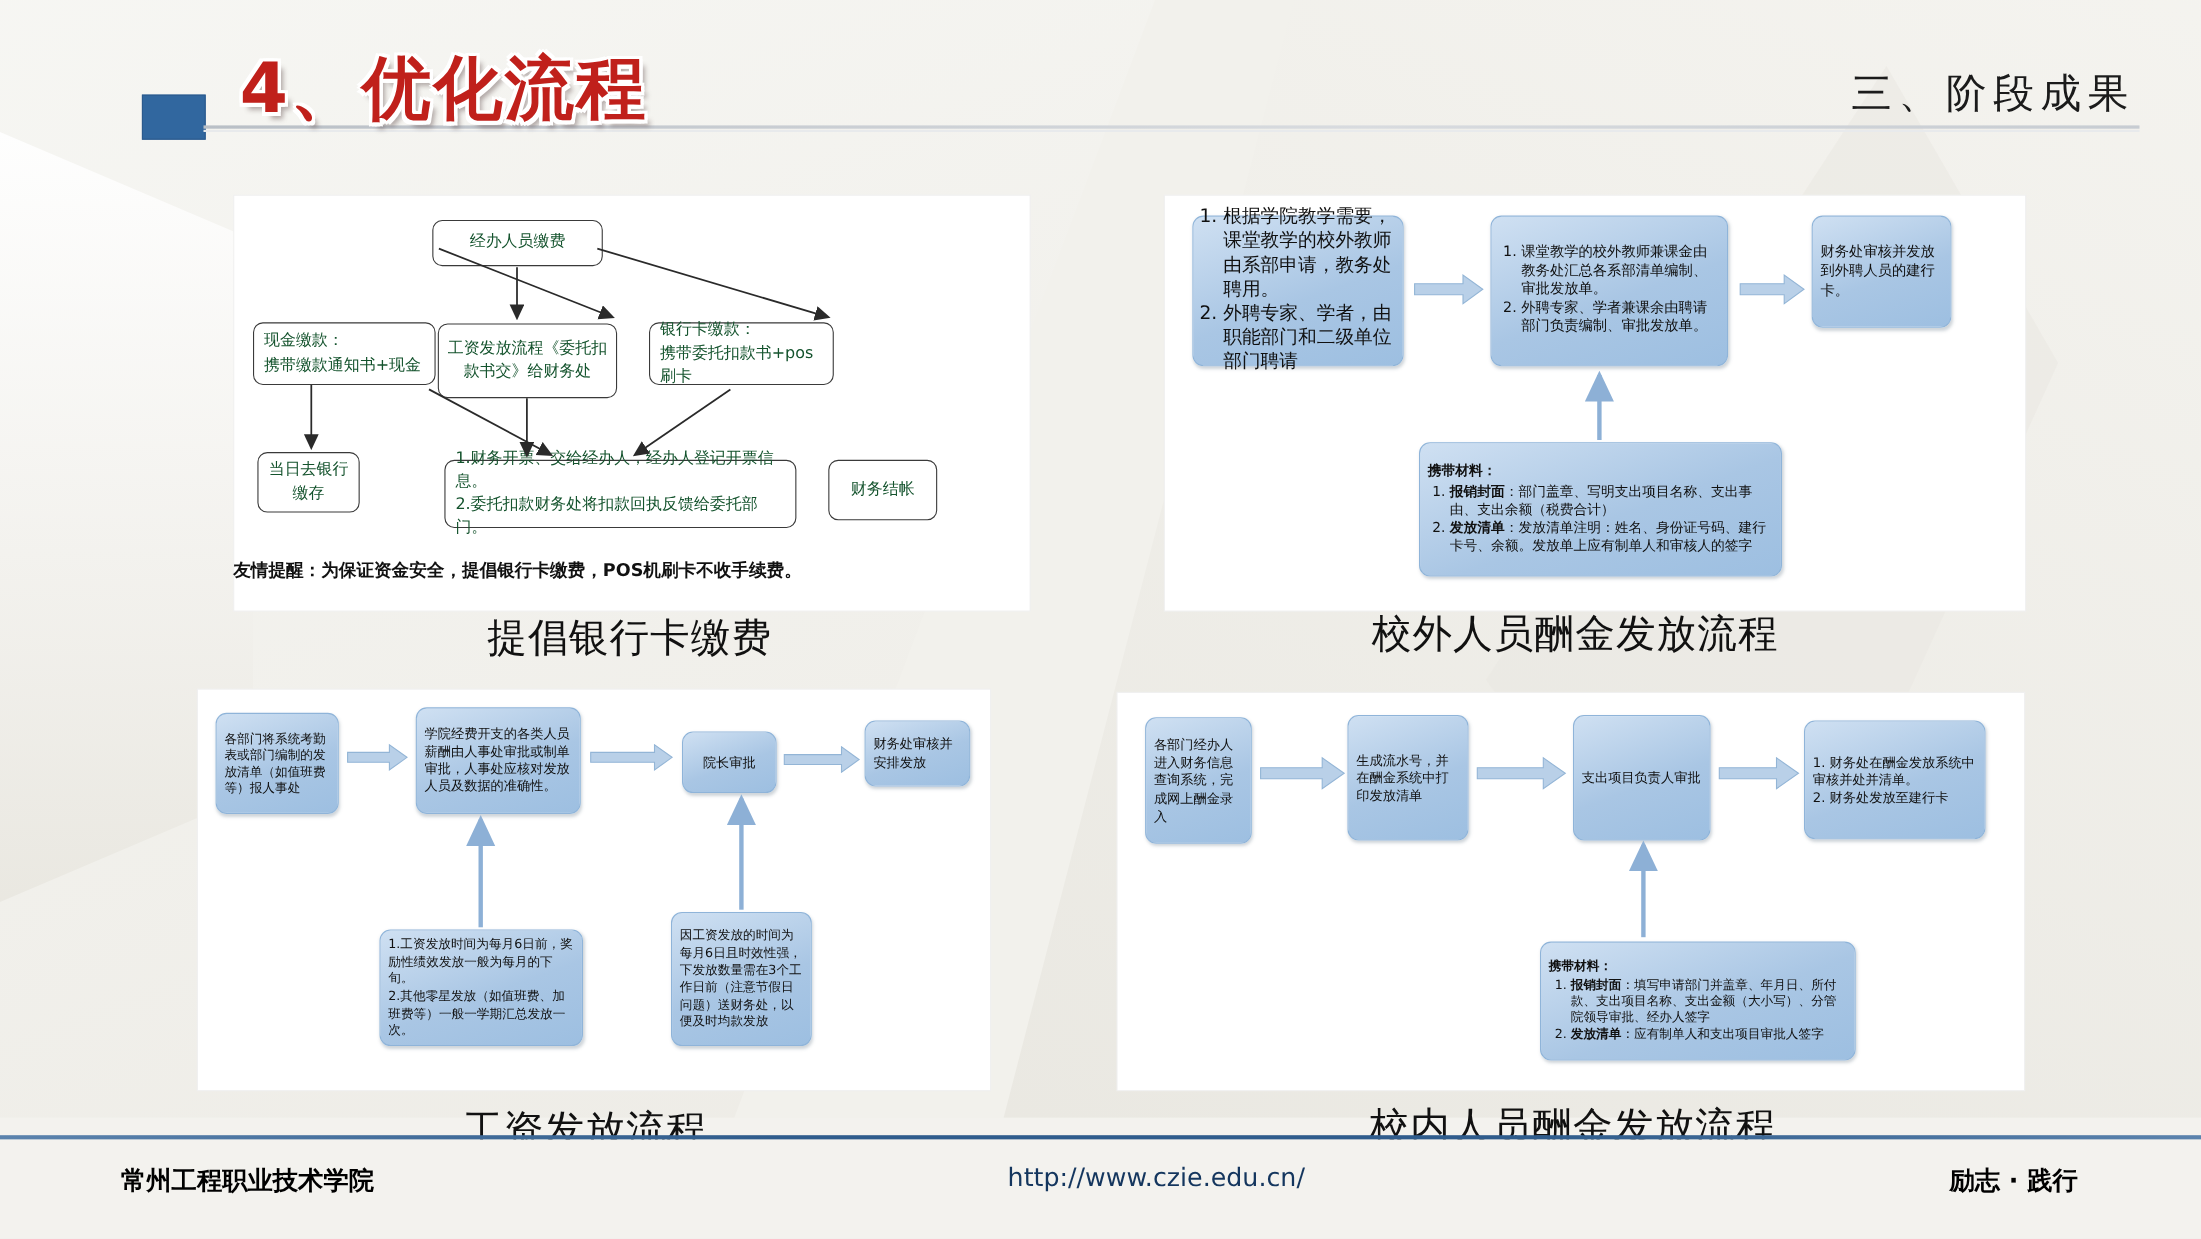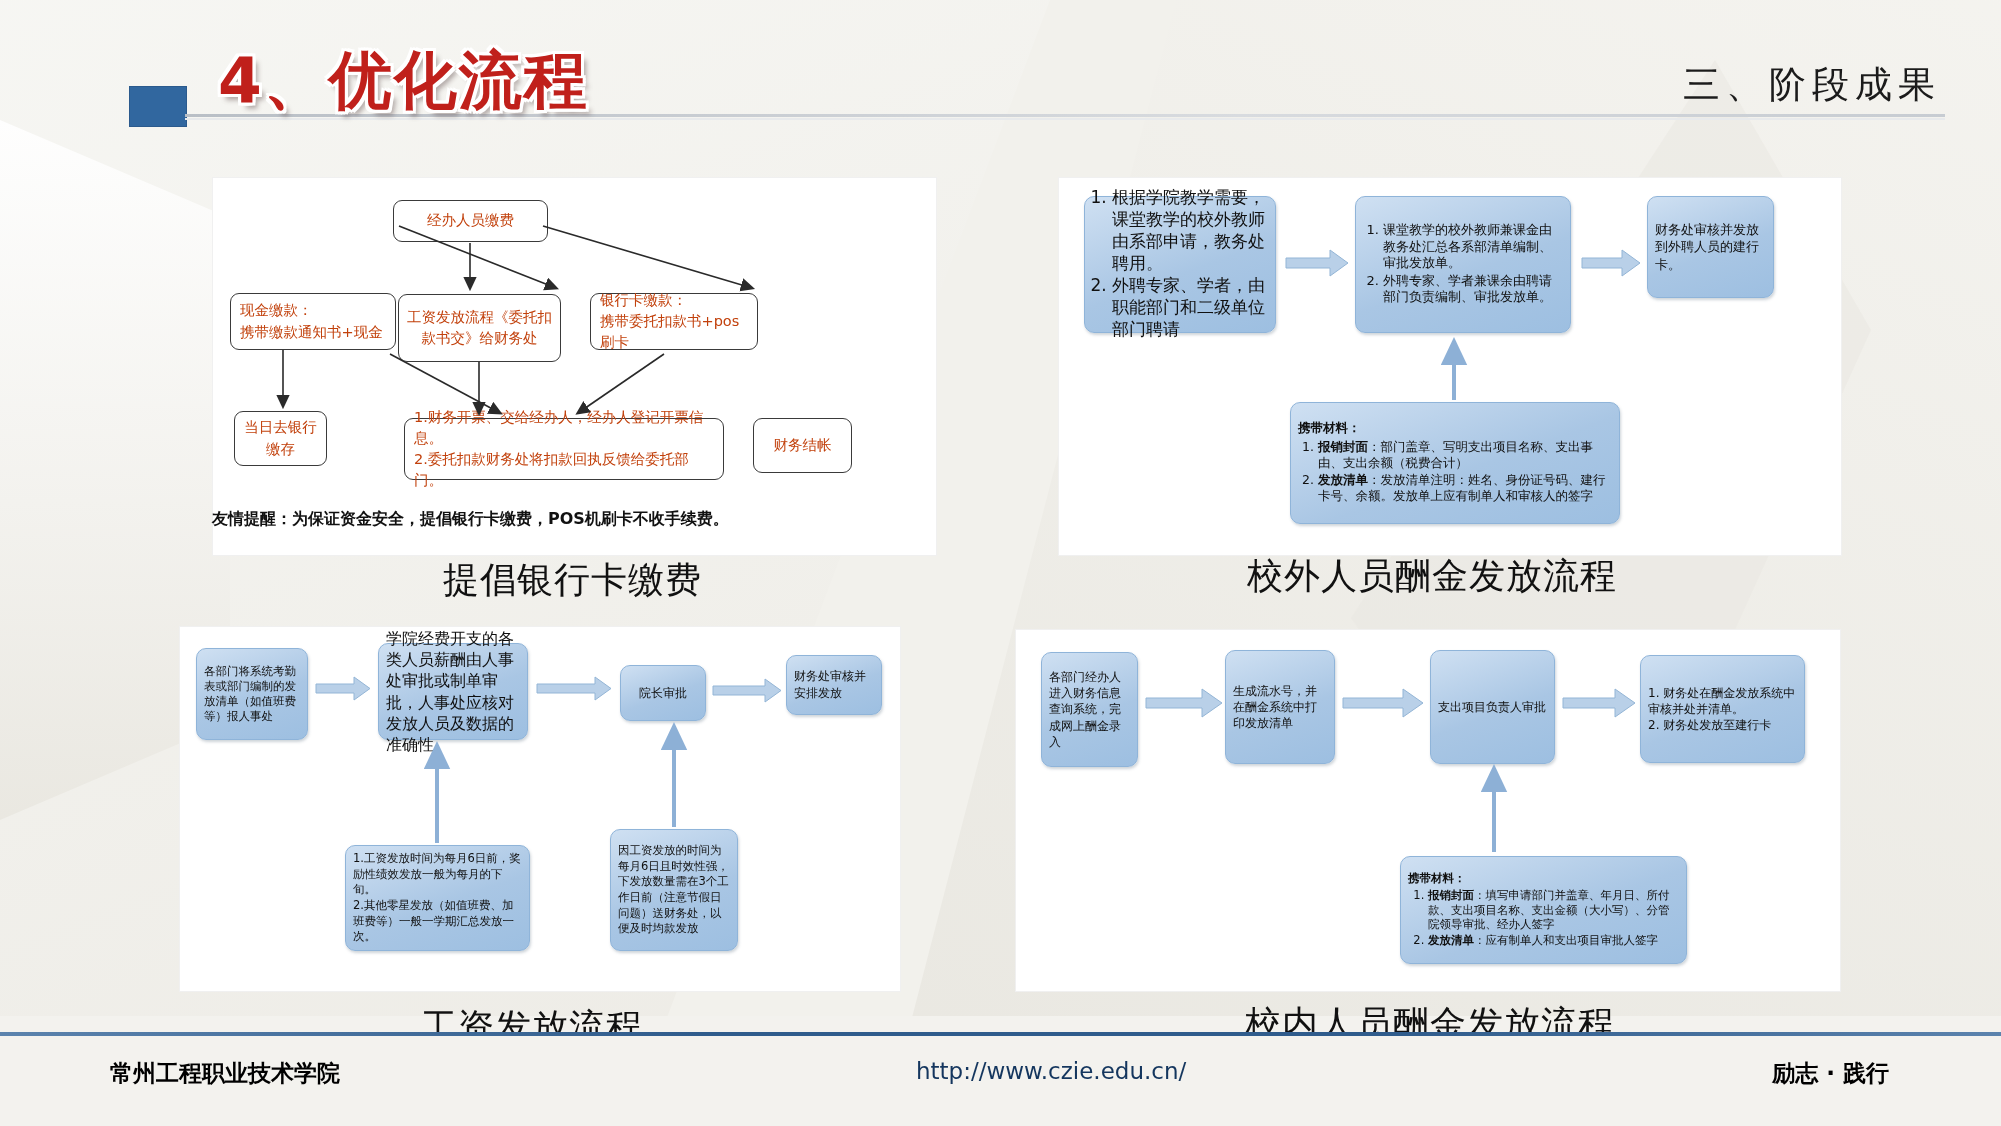--- a/index.html
+++ b/index.html
@@ -55,21 +55,21 @@
     font-size:36px;color:#111;white-space:nowrap;letter-spacing:1px;}
   #cap-tl{left:443px;top:556px;}
   #cap-tr{left:1247px;top:552px;}
   #cap-bl{left:421px;top:1003px;text-align:center;}
   #cap-br{left:1245px;top:1000px;}
 
   
   .wbox{position:absolute;background:#fff;border:1.4px solid #3a3a3a;border-radius:9px;
     display:flex;align-items:center;justify-content:center;text-align:center;
     font-family:"DejaVu Sans","Liberation Sans",sans-serif;
-    font-size:14.5px;color:#c2410c;line-height:1.45;padding:3px 6px;box-sizing:border-box;}
+    font-size:14.5px;color:#14532d;line-height:1.45;padding:3px 6px;box-sizing:border-box;}
   .wbox.lft{justify-content:flex-start;text-align:left;}
   .note1{position:absolute;font-family:"DejaVu Sans","Liberation Sans",sans-serif;
     font-size:16px;font-weight:bold;color:#111;white-space:nowrap;}
 
   
   .bbox{position:absolute;border:1px solid #8fb4d9;border-radius:10px;
     background:linear-gradient(160deg,#cfe0f2 0%,#a9c6e4 55%,#9dbfe1 100%);
     box-shadow:1px 2px 3px rgba(80,100,120,.28);
     font-family:"DejaVu Sans","Liberation Sans",sans-serif;
     color:#101010;box-sizing:border-box;display:flex;align-items:center;}
@@ -173,21 +173,21 @@
 </div>
 
 <div class="cap" id="cap-tr">校外人员酬金发放流程</div>
 
 <div class="panel" id="panel-bl"></div>
 
 <div class="bbox" style="left:196px;top:648px;width:112px;height:92px;font-size:11.5px;line-height:1.32;">
   <div class="in"><span>各部门将系统考勤表或部门编制的发放清单（如值班费等）报人事处</span></div>
 </div>
 
-<div class="bbox" style="left:378px;top:643px;width:150px;height:97px;font-size:16px;line-height:1.32;">
+<div class="bbox" style="left:378px;top:643px;width:150px;height:97px;font-size:12px;line-height:1.32;">
   <div class="in"><span>学院经费开支的各类人员薪酬由人事处审批或制单审批，人事处应核对发放人员及数据的准确性。</span></div>
 </div>
 
 <div class="bbox" style="left:620px;top:665px;width:86px;height:56px;font-size:12px;justify-content:center;">
   <div class="in" style="text-align:center;"><span>院长审批</span></div>
 </div>
 
 <div class="bbox" style="left:786px;top:655px;width:96px;height:60px;font-size:12px;">
   <div class="in"><span>财务处审核并安排发放</span></div>
 </div>

